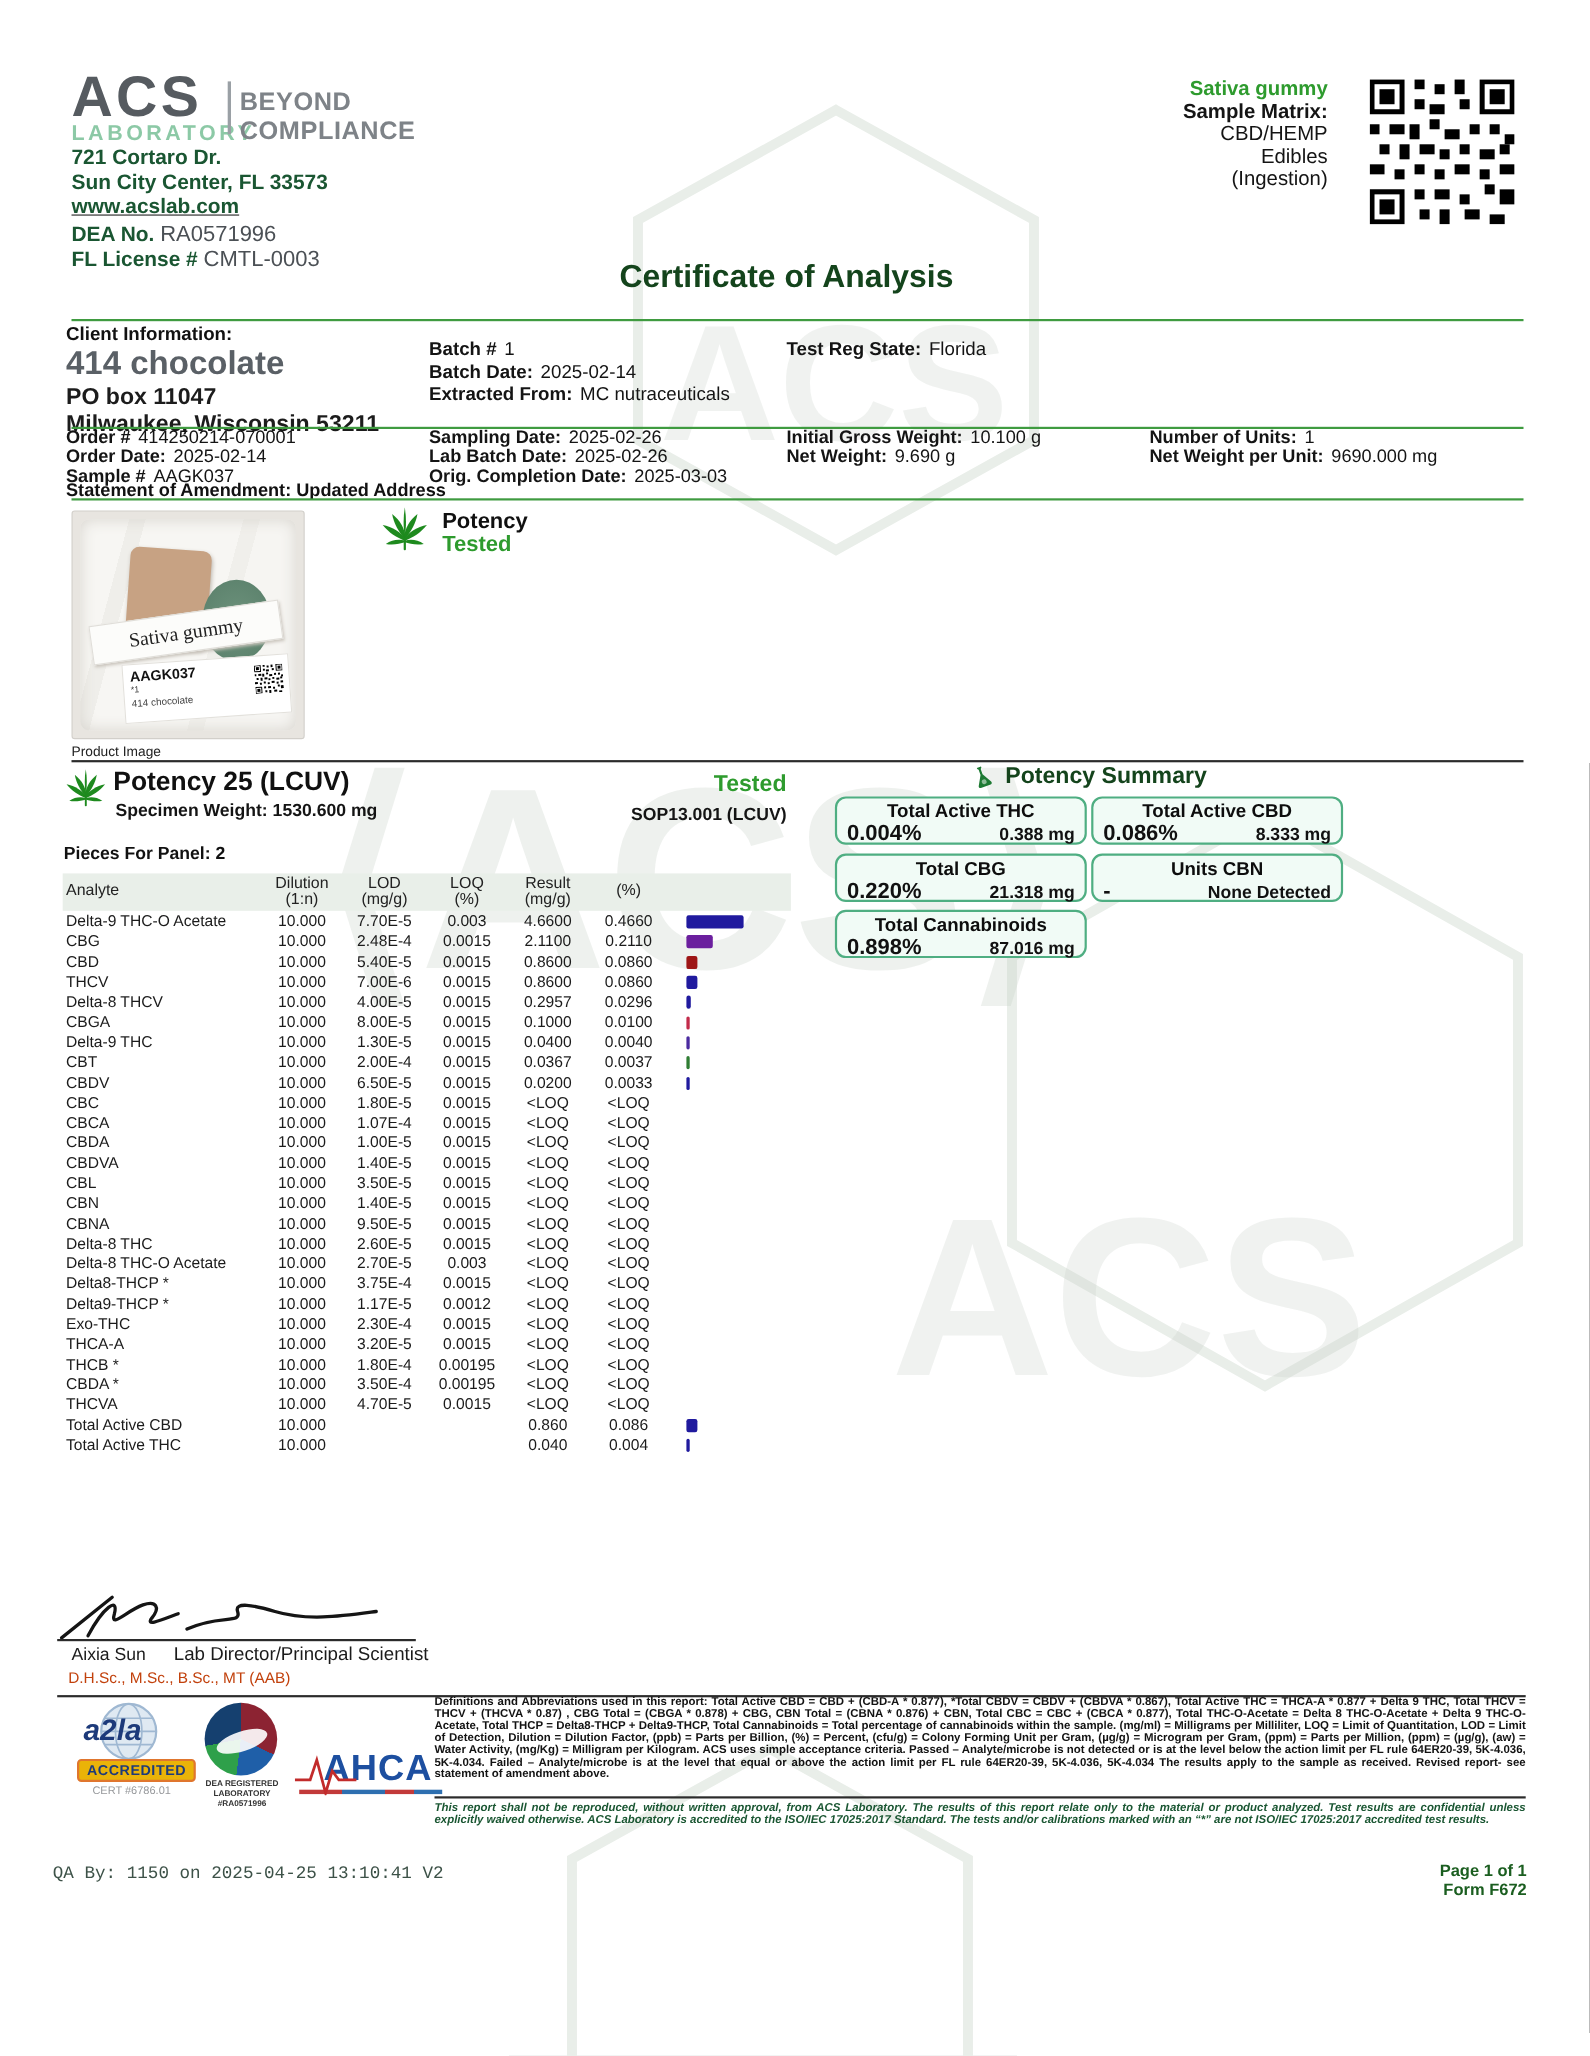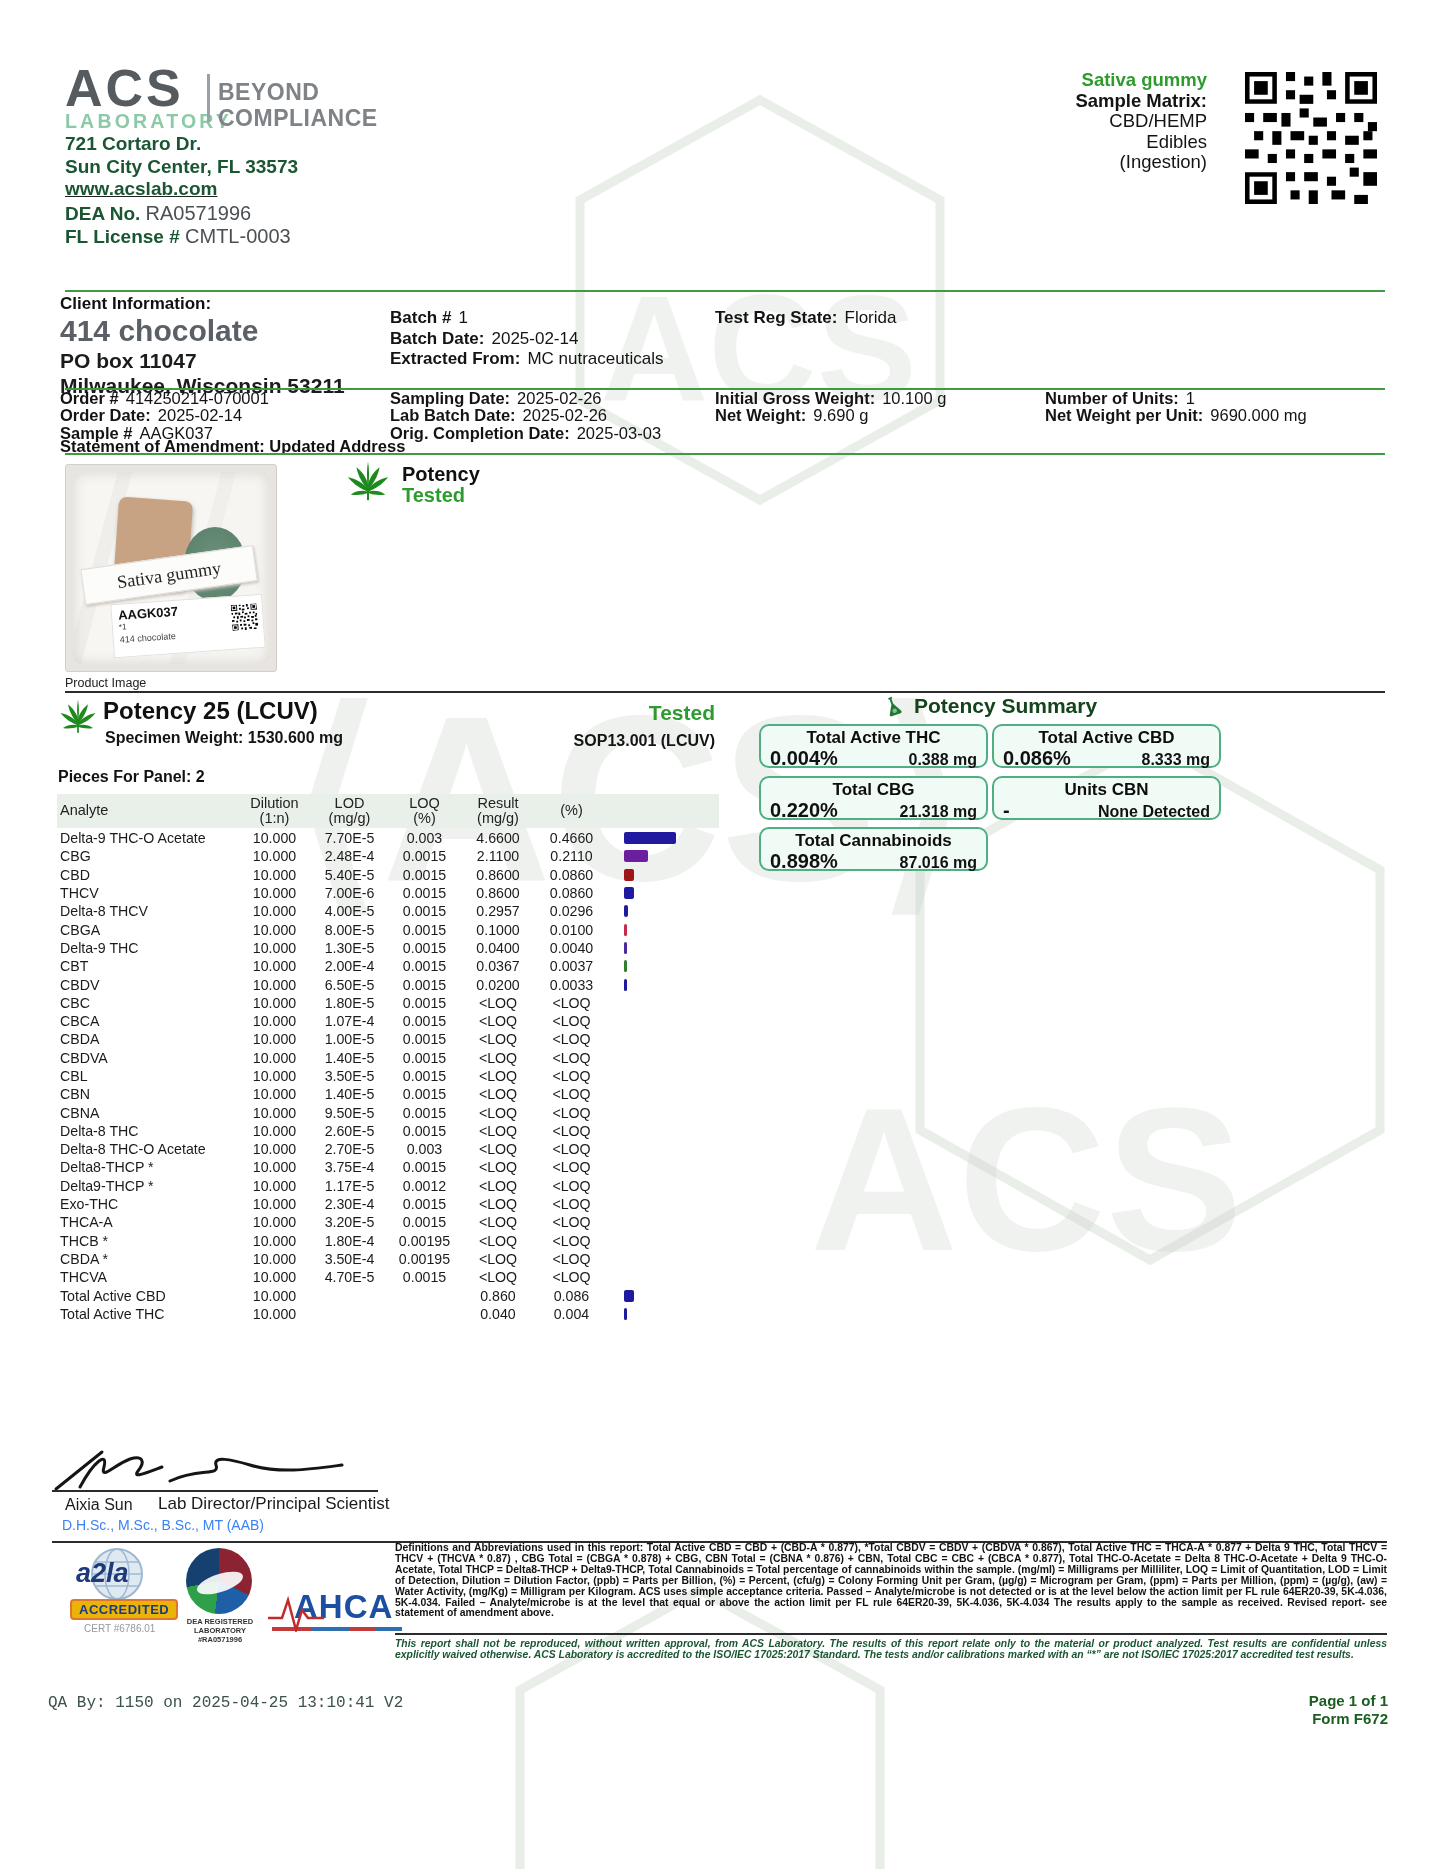--- a/index.html
+++ b/index.html
@@ -76,21 +76,21 @@
   .sum-head{position:absolute;left:760px;top:694px;width:458px;display:flex;align-items:center;justify-content:center;gap:9px;}
   .sum-title{font-size:21px;font-weight:bold;color:#14441c;}
   .card{position:absolute;width:229px;height:44px;border:2.5px solid #4fae82;border-radius:10px;background:#f1fbf6;box-sizing:border-box;}
   .card-title{text-align:center;font-weight:bold;font-size:17px;margin-top:2px;color:#0d0d0d;}
   .card-row{display:flex;justify-content:space-between;align-items:baseline;padding:0 9px;margin-top:-1px;}
   .card-pct{font-size:20px;font-weight:bold;}
   .card-mg{font-size:16px;font-weight:bold;}
   
   .sig-name{font-size:16px;color:#1b1b1b;}
   .sig-role{font-size:17px;color:#1b1b1b;}
-  .sig-cred{font-size:14px;color:#3b82f6;}
+  .sig-cred{font-size:14px;color:#c2410c;}
   
   .a2la-box{position:absolute;left:70px;top:1599px;border:2px solid #e0762e;border-radius:4px;
             padding:1px 7px;font-size:13px;font-weight:bold;color:#1d3a7a;letter-spacing:0.5px;background:#eab308;}
   .a2la-cert{position:absolute;left:84px;top:1623px;font-size:10px;color:#96989b;}
   .globe{position:absolute;left:86px;top:1547px;width:62px;height:54px;}
   .a2la-mark{position:absolute;left:76px;top:1558px;font-size:27px;font-weight:bold;color:#1d3a7a;font-style:italic;}
   .dea-circ{position:absolute;left:186px;top:1548px;width:66px;height:66px;border-radius:50%;
             background:conic-gradient(#8c2332 0 32%,#1f5fa8 32% 52%,#2ea04a 52% 72%,#15406f 72% 100%);overflow:hidden;}
   .dea-sw{position:absolute;left:10px;top:26px;width:48px;height:18px;background:#fff;border-radius:50%;transform:rotate(-18deg);opacity:.9;}
   .dea-txt{position:absolute;left:168px;top:1617px;width:104px;text-align:center;font-size:7.5px;font-weight:bold;color:#333;line-height:9px;}
@@ -221,20 +221,21 @@
     <div class="lbl">Sample Matrix:</div>
     <div>CBD/HEMP</div>
     <div>Edibles</div>
     <div>(Ingestion)</div>
   </div>
 
   <svg class="abs" style="left:1245px;top:72px;" width="132" height="132">
     <use href="#qr" width="132" height="132"></use>
   </svg>
 
+  <div class="doc-title">Certificate of Analysis</div>
   <div class="hr" style="left:65px;top:290px;width:1320px;"></div>
 
   <div class="abs" style="left:60px;top:294px;">
     <div class="client-label">Client Information:</div>
     <div class="client-name">414 chocolate</div>
     <div class="client-line">PO box 11047</div>
     <div class="client-line">Milwaukee, Wisconsin 53211</div>
   </div>
   <div class="abs g20" style="left:390px;top:308px;">
       <div class="kv">

